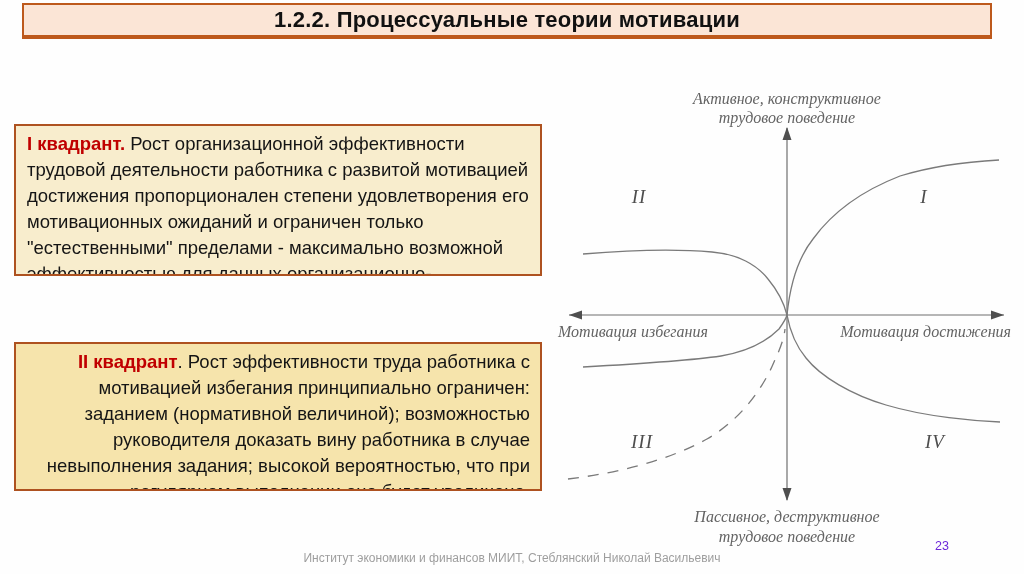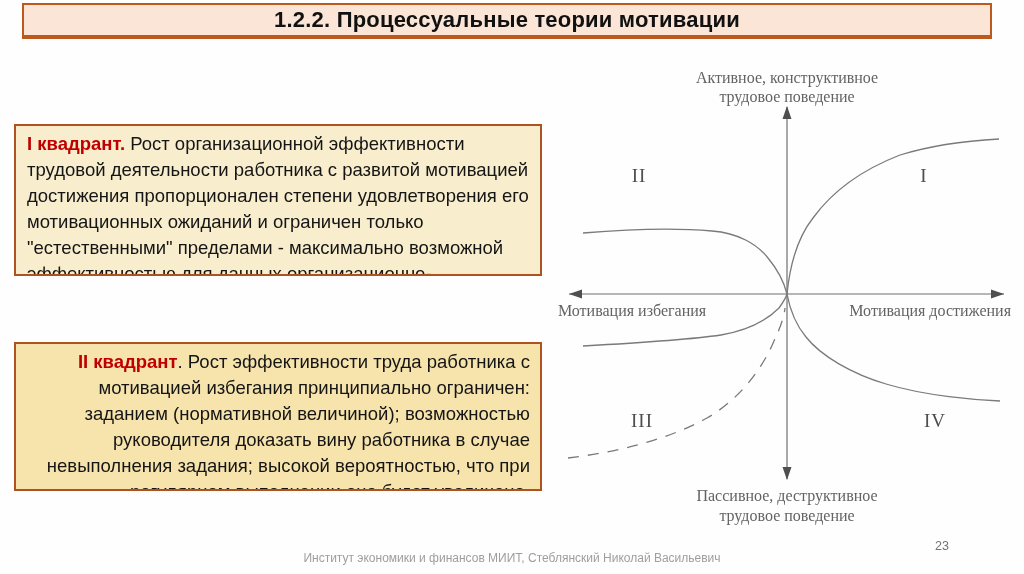--- a/index.html
+++ b/index.html
@@ -35,36 +35,36 @@
     box-sizing:border-box;
     border:2px solid #ae5220;
     padding:5px 10px 6px 11px;
     font-size:18.5px;line-height:26px;color:#151515;
     overflow:hidden;
   }
   .qbox1{top:124px;height:152px;background:#f8edcd;}
   .qbox2{top:342px;height:149px;background:#f6e4ac;text-align:right;}
   .q-label{color:#c00000;font-weight:bold;}
 
-  .diagram{position:absolute;left:555px;top:69px;width:470px;height:475px;}
+  .diagram{position:absolute;left:555px;top:90px;width:470px;height:475px;font-style:italic;}
   .diagram svg{display:block;width:470px;height:475px;}
   .ax-line{stroke:#6f6f6f;stroke-width:1.2;fill:none;}
   .ax-head{fill:#4f4f4f;stroke:none;}
   .curve{stroke:#7a7a7a;stroke-width:1.3;fill:none;}
   .curve-dashed{stroke:#7a7a7a;stroke-width:1.3;fill:none;stroke-dasharray:11 9;}
   .dlabel{font-family:"Liberation Serif", serif;font-size:16px;fill:#636363;}
   .qnum{font-family:"Liberation Serif", serif;font-size:19px;fill:#4e4e4e;letter-spacing:1px;}
 
   .footer{
     position:absolute;left:0;top:551px;width:1024px;
     text-align:center;font-size:12px;color:#9e9e9e;
   }
   .page-num{
     position:absolute;left:926px;top:539px;width:32px;
-    text-align:center;font-size:12.5px;color:#737373;
+    text-align:center;font-size:12.5px;color:#6d28d9;
   }
 </style>
 </head>
 <body>
 
 <div class="slide">
 
   <div class="title-bar">
     <div class="title">1.2.2. Процессуальные теории мотивации</div>
   </div>

